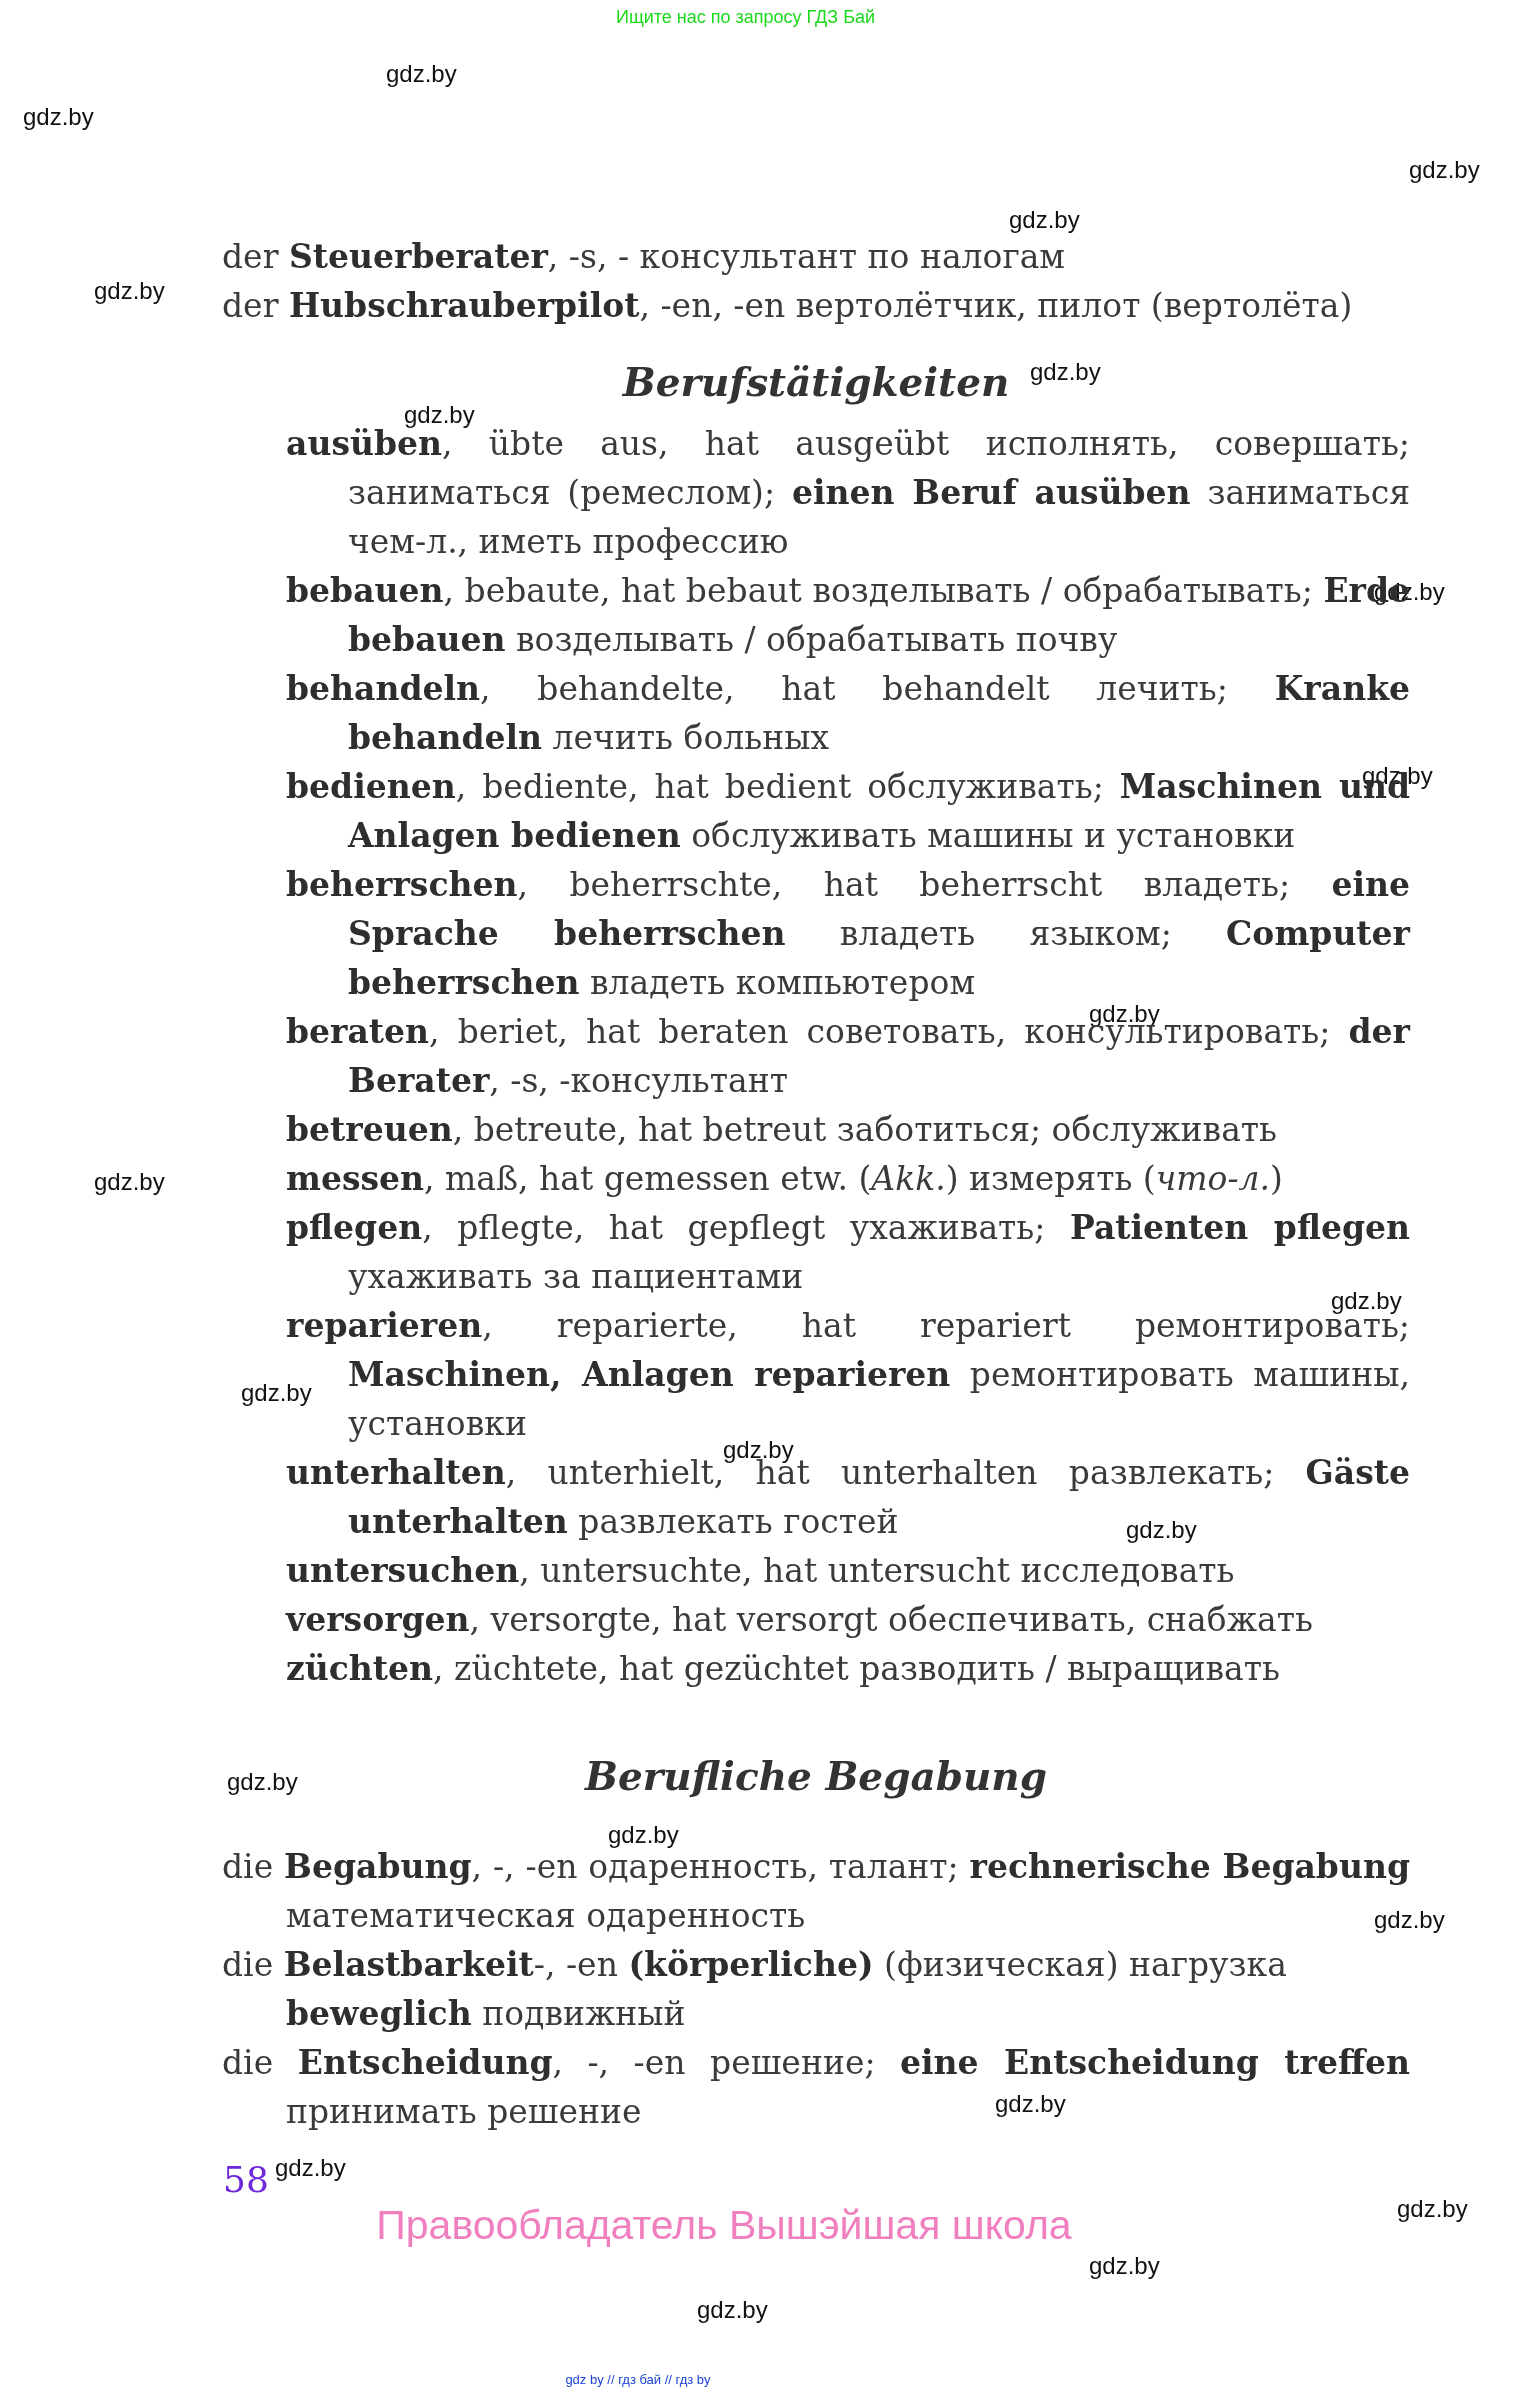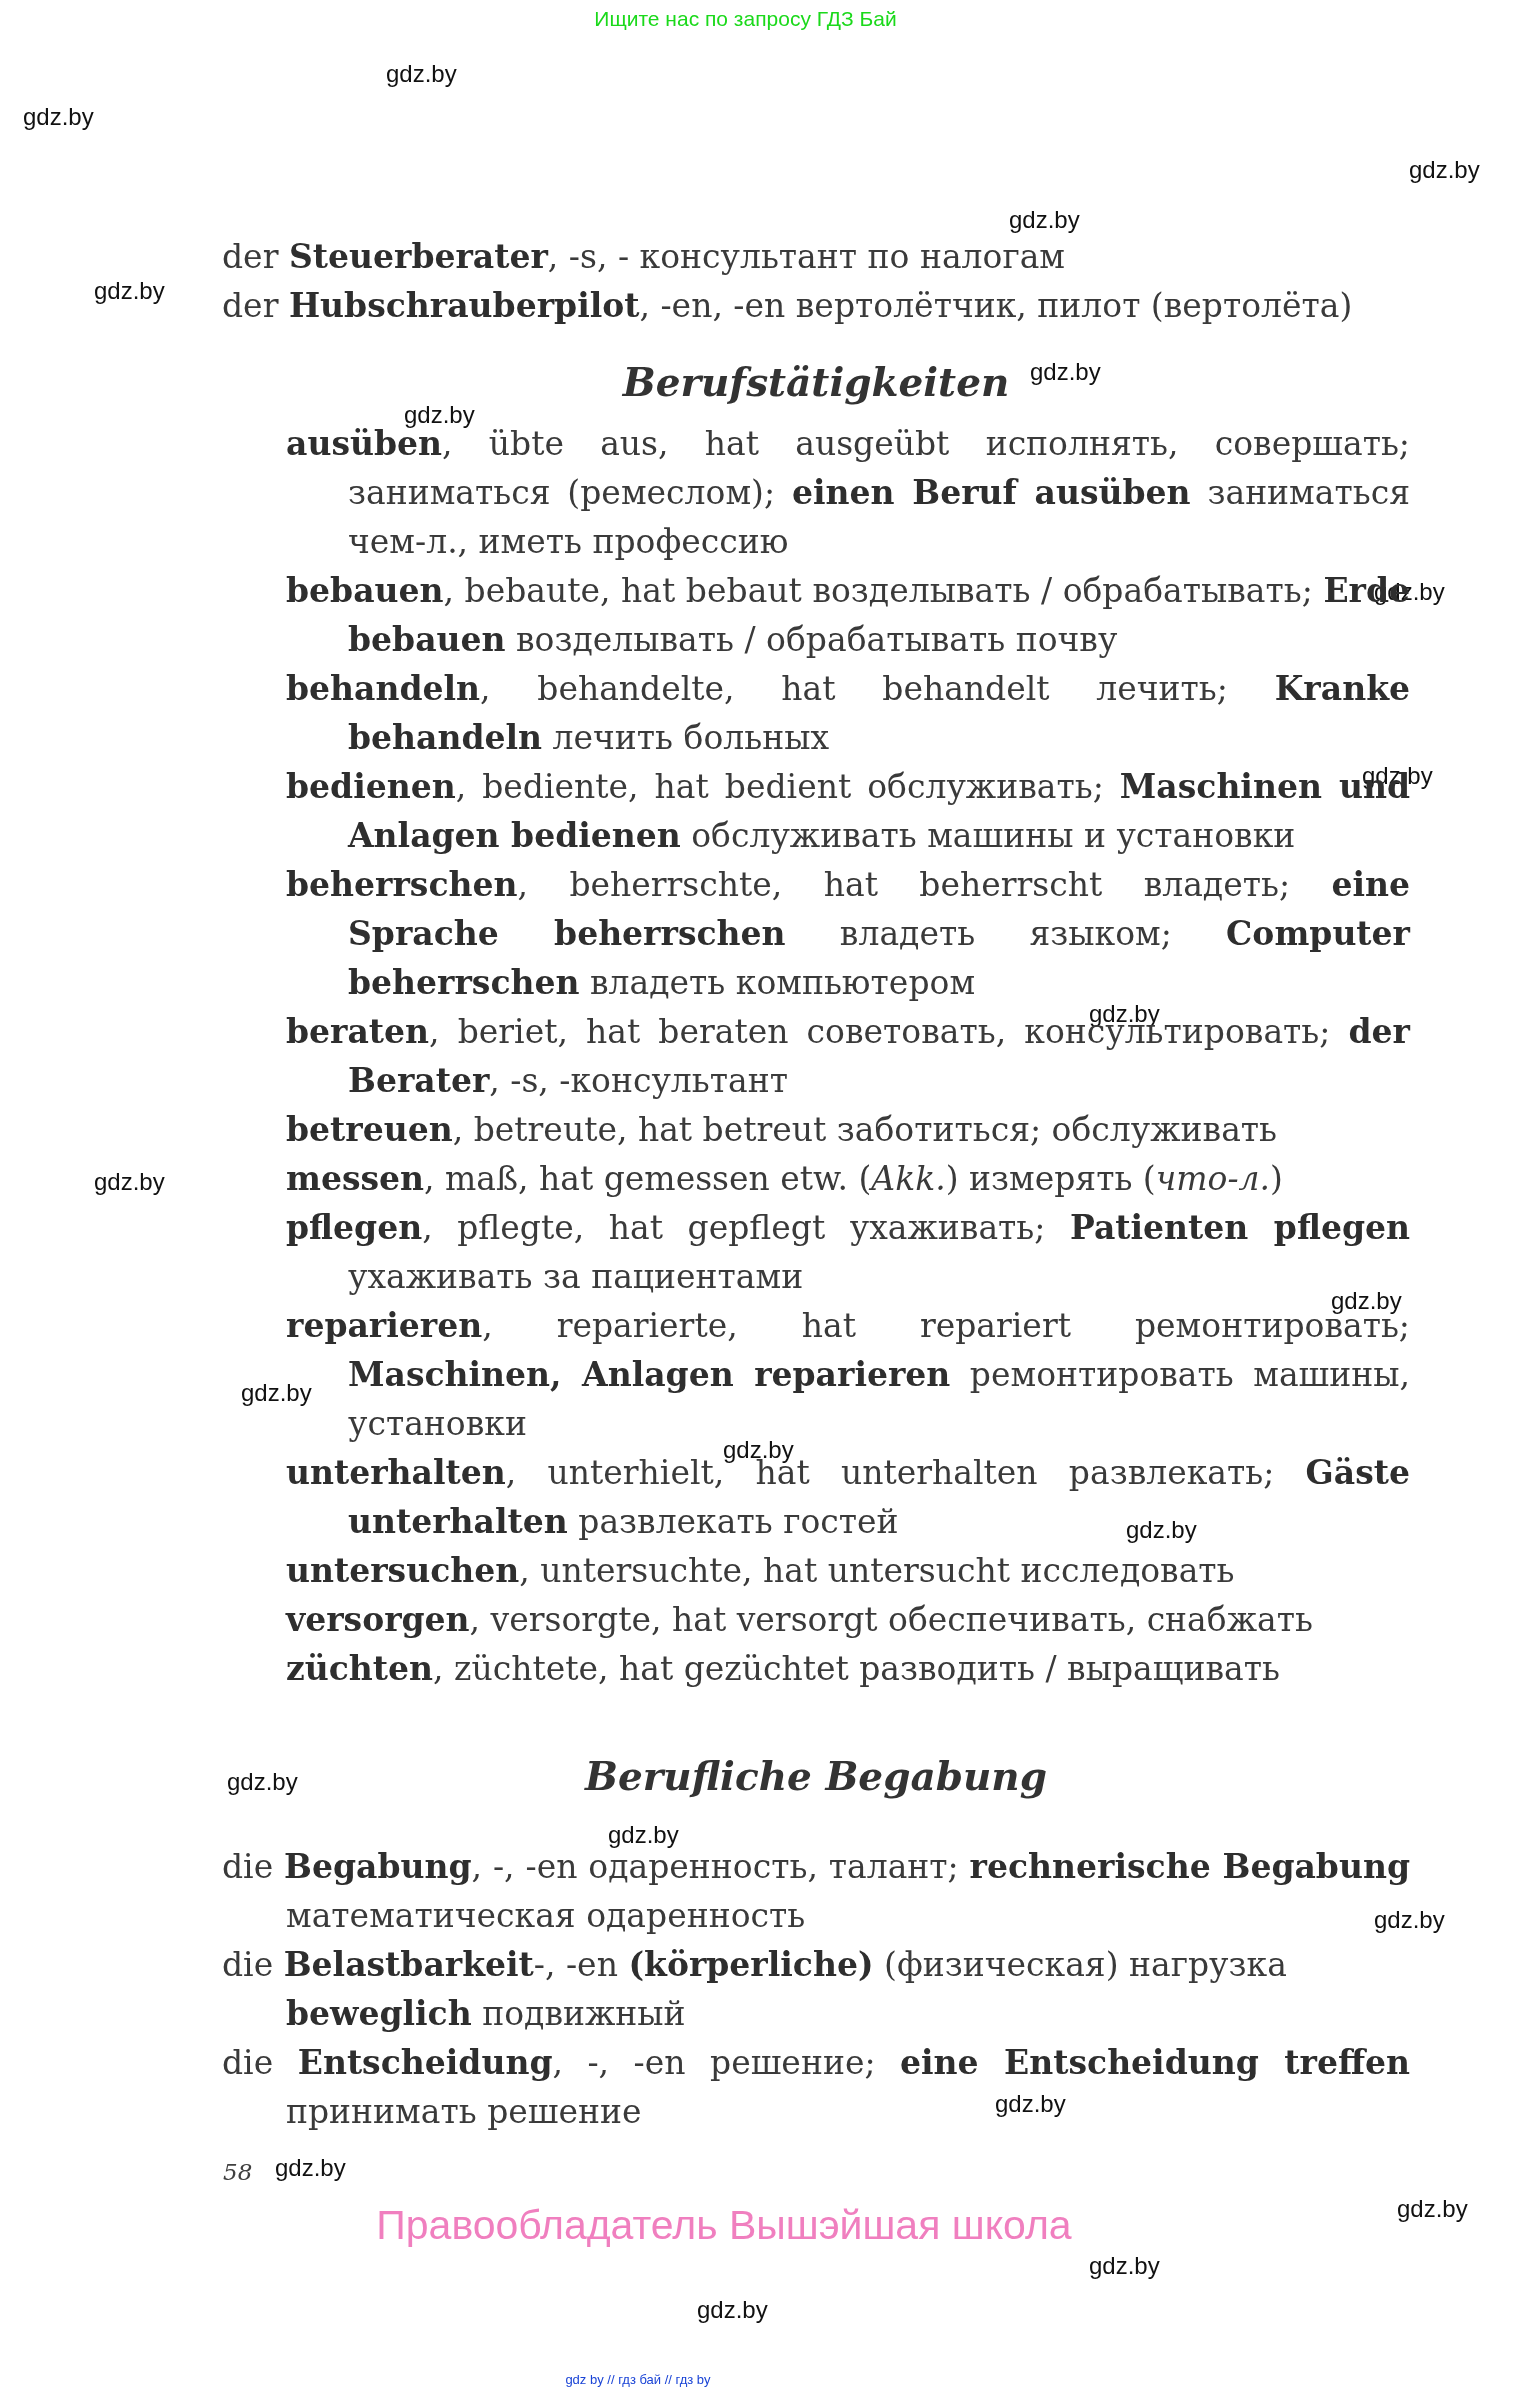--- a/index.html
+++ b/index.html
@@ -1,27 +1,27 @@
 <!DOCTYPE html>
 <html style="font-size:14px"><head>
   <meta charset="utf-8">
   <style>
     html, body { margin: 0; padding: 0; background: #ffffff; }
     body { width: 1539px; height: 2401px; position: relative; overflow: hidden; }
     .top-banner { position: absolute; top: 7px; left: 0; width: 1491px; text-align: center;
-      font-family: "Liberation Sans", sans-serif; font-size: 21px; color: #1bd91b; }
+      font-family: "Liberation Sans", sans-serif; font-size: 18px; color: #1bd91b; }
     .wm { position: absolute; font-family: "Liberation Sans", sans-serif; font-size: 24px; color: #111; white-space: nowrap; }
     .page { position: absolute; left: 222px; top: 232px; width: 1188px;
       font-family: "DejaVu Serif", serif; color: #3a3a3a; font-size: 33px; line-height: 49px; }
     .b { font-weight: bold; color: #2e2e2e; }
     .i { font-style: italic; }
     .heading { text-align: center; font-style: italic; font-weight: bold; font-size: 39px; color: #333; }
     .entry { padding-left: 62px; text-indent: -62px; text-align: justify; }
     .entry2 { padding-left: 64px; text-indent: -64px; text-align: justify; }
-    .pagenum { position: absolute; left: 223px; top: 2159px; font-family: "DejaVu Serif", serif; font-size: 23px; color: #404040; font-style: italic; }
+    .pagenum { position: absolute; left: 223px; top: 2159px; font-family: "DejaVu Serif", serif; font-size: 36px; color: #6d28d9; }
     .copyright { position: absolute; left: 0; width: 1448px; top: 2202px; text-align: center;
       font-family: "Liberation Sans", sans-serif; font-size: 41px; color: #f07fbf; }
     .footer { position: absolute; left: 0; width: 1242px; top: 2372px; text-align: center;
       font-family: "Liberation Sans", sans-serif; font-size: 13px; color: #1a44d6; margin-left: 17px; }
   </style>
 </head>
 <body>
 
 <div class="top-banner">Ищите нас по запросу ГДЗ Бай</div>
 

